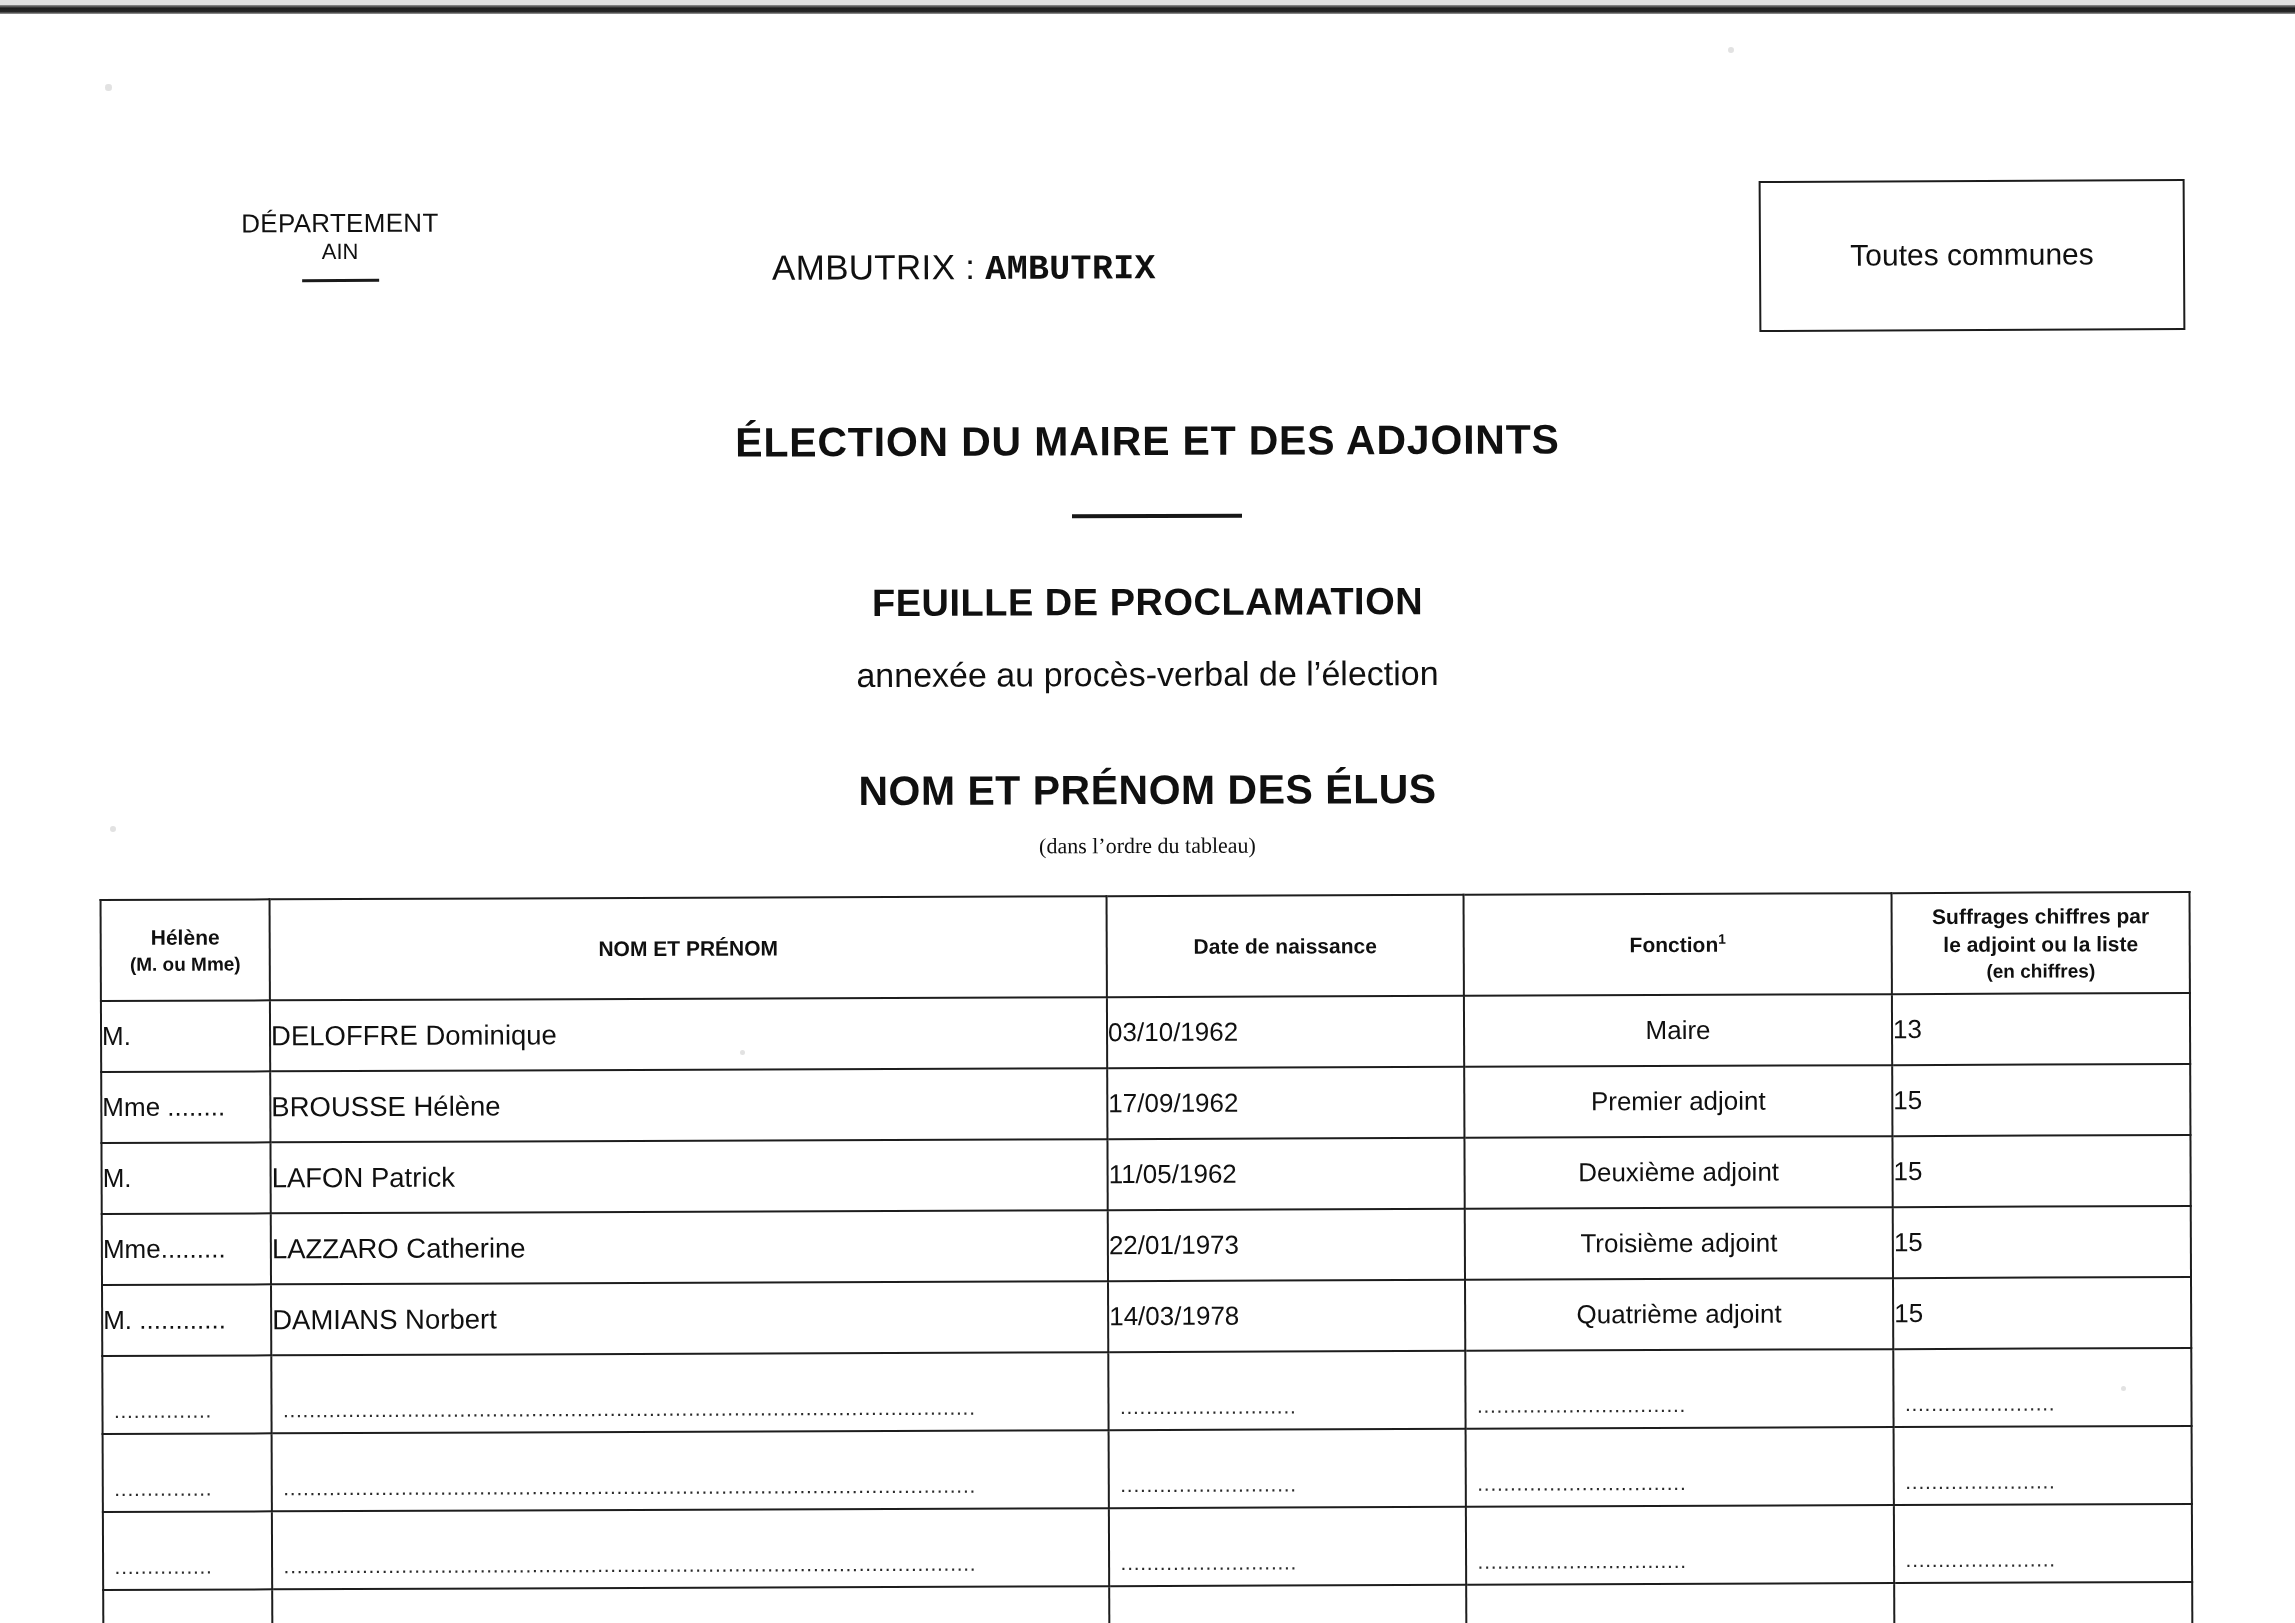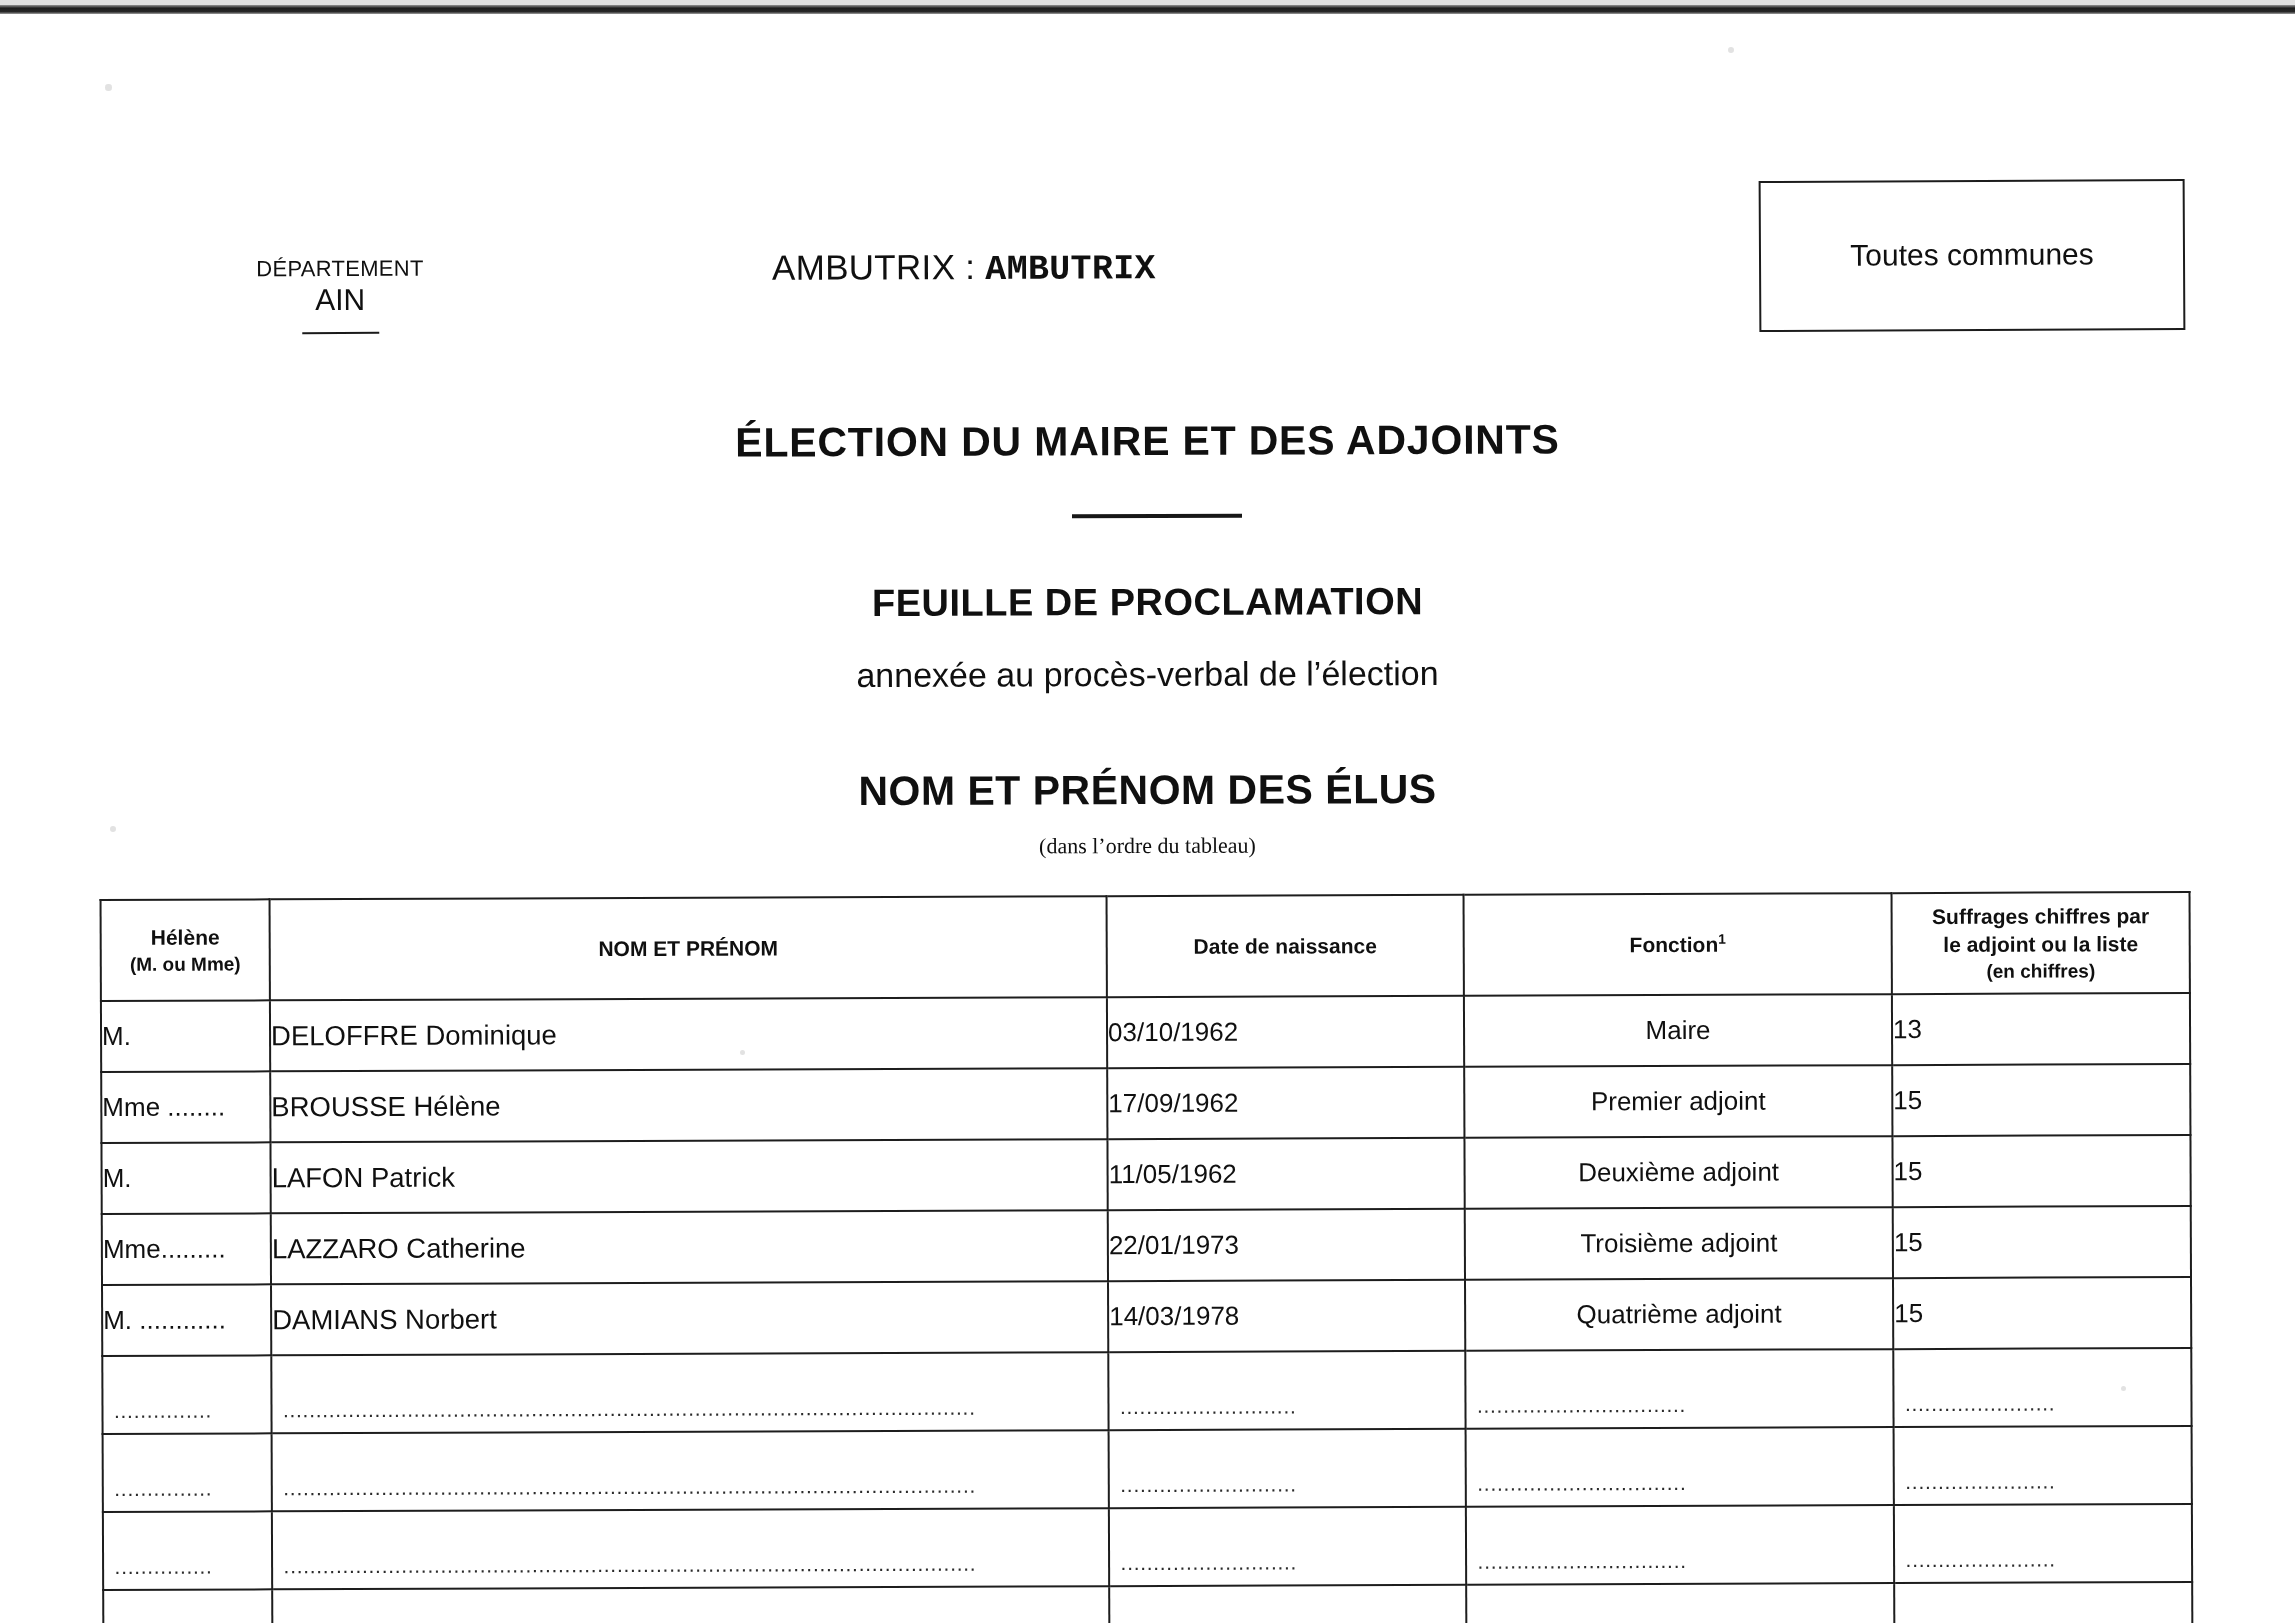--- a/index.html
+++ b/index.html
@@ -43,27 +43,26 @@
   
   .dept-block {
     position: absolute;
     left: 196px;
     top: 208px;
     width: 288px;
     text-align: center;
     transform: rotate(-0.25deg);
   }
   .dept-line1 {
-    font-size: 22px;
+    font-size: 26px;
     letter-spacing: 0.3px;
     line-height: 1.18;
-    margin-top: 48px;
   }
   .dept-line2 {
-    font-size: 30px;
+    font-size: 22px;
     line-height: 1.18;
   }
   .dept-rule {
     width: 77px;
     height: 2.6px;
     background: #1a1a1a;
     margin: 14.4px auto 0 auto;
   }
 
   .commune-line {

